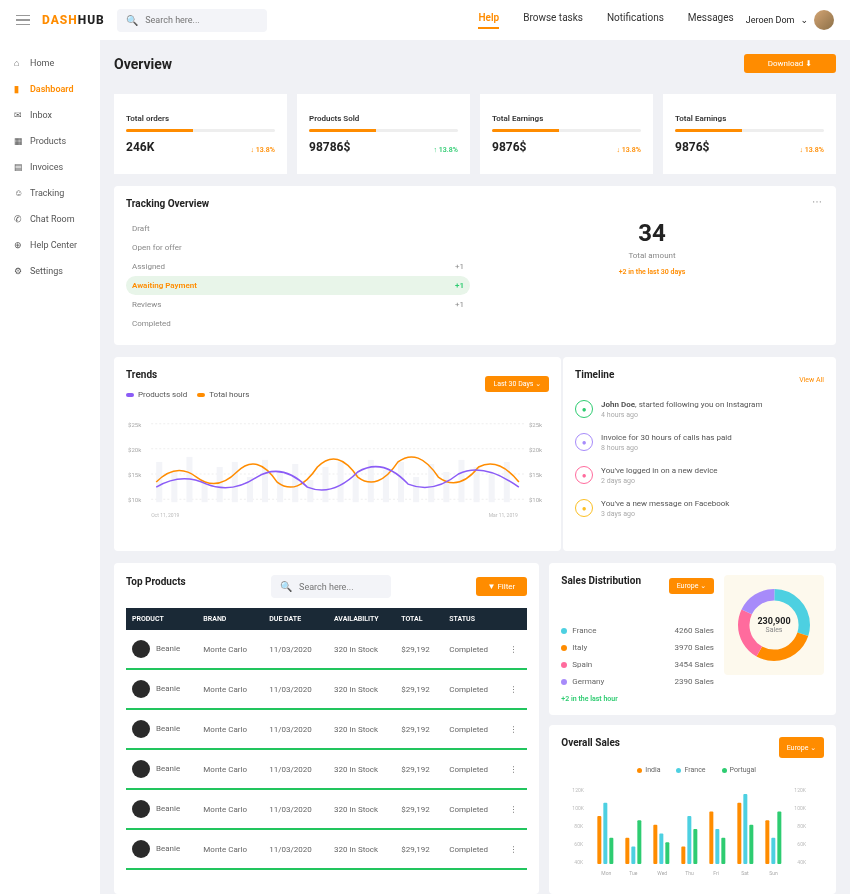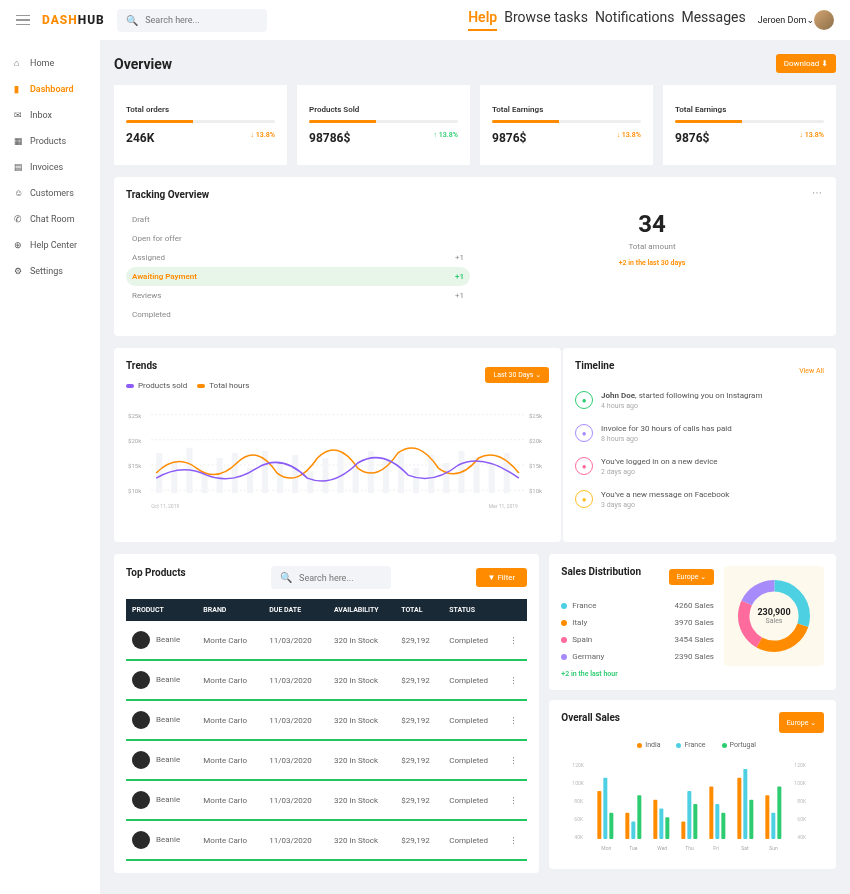--- a/index.html
+++ b/index.html
@@ -5,40 +5,40 @@
 *{box-sizing:border-box;margin:0;padding:0;font-family:-apple-system,BlinkMacSystemFont,"Segoe UI",Roboto,sans-serif}
 body{background:#f0f1f5;color:#222;font-size:10px;width:850px}
 .top{display:flex;align-items:center;height:40px;background:#fff;padding:0 16px;gap:12px}
 .ham{display:flex;flex-direction:column;gap:3px;cursor:pointer}
 .ham span{width:14px;height:1.5px;background:#999}
 .logo{font-weight:800;font-size:12px;letter-spacing:1px}
 .logo .d{color:#ff8c00}
 .search{display:flex;align-items:center;background:#f3f4f8;border-radius:4px;padding:6px 10px;width:150px;gap:6px}
 .search input{border:none;background:transparent;outline:none;font-size:9px;width:100%}
 .spacer{flex:1}
-.nav-links{display:flex;gap:7px;font-size:14px}
+.nav-links{display:flex;gap:24px;font-size:10px}
 .nav-links a{color:#333;text-decoration:none;cursor:pointer}
 .nav-links a.act{color:#ff8c00;border-bottom:2px solid #ff8c00;padding-bottom:4px;font-weight:600}
-.user{display:flex;align-items:center;font-size:9px}
+.user{display:flex;align-items:center;gap:6px;font-size:9px}
 .avatar{width:20px;height:20px;border-radius:50%;background:linear-gradient(135deg,#d4a574,#8b6f47)}
 .layout{display:flex}
 .sidebar{width:100px;background:#fff;min-height:854px;padding:10px 0}
 .side-item{display:flex;align-items:center;gap:6px;padding:8px 14px;font-size:9px;color:#555;cursor:pointer}
 .side-item.act{color:#ff8c00;font-weight:600}
 .side-icon{width:10px;height:10px;display:inline-block}
 .main{flex:1;padding:14px}
-.page-head{display:flex;justify-content:space-between;align-items:center;margin-bottom:12px}
+.page-head{display:flex;justify-content:space-between;align-items:center;margin-bottom:21px}
 .page-head h1{font-size:14px;font-weight:700}
-.dl-btn{background:#ff8c00;color:#fff;border:none;padding:5px 8px;border-radius:3px;font-size:8px;cursor:pointer}
+.dl-btn{background:#ff8c00;color:#fff;border:none;padding:5px 24px;border-radius:3px;font-size:8px;cursor:pointer}
 .cards-row{display:flex;gap:10px;margin-bottom:12px}
 .kcard{flex:1;background:#fff;border-radius:0;padding:20px 12px}
 .kcard .lbl{font-size:8px;color:#333;font-weight:600;margin-bottom:6px}
 .kcard .bar{height:3px;background:#eee;border-radius:2px;margin-bottom:8px;overflow:hidden}
 .kcard .bar i{display:block;height:100%;background:#ff8c00;width:45%}
-.kcard .val-row{display:flex;justify-content:space-between;align-items:flex-start}
+.kcard .val-row{display:flex;justify-content:space-between;align-items:flex-end}
 .kcard .val{font-size:12px;font-weight:700}
 .kcard .pct{font-size:7px;font-weight:600}
 .pct.up{color:#2ecc71}
 .pct.down{color:#ff8c00}
 .row{display:flex;gap:10px;margin-bottom:12px}
 .panel{background:#fff;border-radius:4px;padding:12px}
 .panel h3{font-size:10px;font-weight:700;margin-bottom:10px}
 .stats{flex:1.4}
 .track{flex:1;position:relative}
 .dots{position:absolute;top:10px;right:12px;color:#999;cursor:pointer;letter-spacing:2px}
@@ -70,21 +70,21 @@
 .prod-head{display:flex;justify-content:space-between;align-items:center;margin-bottom:10px;gap:8px}
 .filter-btn{background:#ff8c00;color:#fff;border:none;padding:5px 12px;border-radius:3px;font-size:8px;cursor:pointer}
 .ptable{width:100%;border-collapse:collapse;font-size:8px}
 .ptable thead{background:#1a2936;color:#fff}
 .ptable th{padding:7px 6px;text-align:left;font-size:7px;font-weight:600}
 .ptable td{padding:10px 6px;border-bottom:2px solid #22c55e;color:#666}
 .pimg{width:18px;height:18px;border-radius:50%;background:#2a2a2a;display:inline-block;vertical-align:middle;margin-right:6px}
 .right-col{flex:1;display:flex;flex-direction:column;gap:10px}
 .sales-dist{display:flex;gap:10px}
 .sd-left{flex:1}
-.sd-head{display:flex;justify-content:space-between;align-items:center;margin-bottom:10px}
+.sd-head{display:flex;justify-content:space-between;align-items:center;margin-bottom:26px}
 .sd-item{display:flex;justify-content:space-between;font-size:8px;padding:4px 0;color:#666}
 .sd-item .dot{width:6px;height:6px;border-radius:50%;display:inline-block;margin-right:5px;vertical-align:middle}
 .sd-trend{font-size:7px;color:#2ecc71;font-weight:600;margin-top:5px}
 .donut-wrap{position:relative;width:100px;height:100px;background:#fdf9ed;border-radius:4px;display:flex;align-items:center;justify-content:center}
 .donut-center{position:absolute;text-align:center}
 .donut-center .n{font-size:9px;font-weight:700}
 .donut-center .s{font-size:7px;color:#888}
 .overall{position:relative}
 .ov-head{display:flex;justify-content:space-between;margin-bottom:8px}
 .ov-legend{display:flex;gap:8px;font-size:7px;color:#666;margin-bottom:6px;justify-content:center}
@@ -137,21 +137,21 @@
       <div class="side-item ">
         <span class="side-icon">▦</span>
         <span>Products</span>
       </div>
       <div class="side-item ">
         <span class="side-icon">▤</span>
         <span>Invoices</span>
       </div>
       <div class="side-item ">
         <span class="side-icon">☺</span>
-        <span>Customers</span>
+        <span>Tracking</span>
       </div>
       <div class="side-item ">
         <span class="side-icon">✆</span>
         <span>Chat Room</span>
       </div>
       <div class="side-item ">
         <span class="side-icon">⊕</span>
         <span>Help Center</span>
       </div>
       <div class="side-item ">

